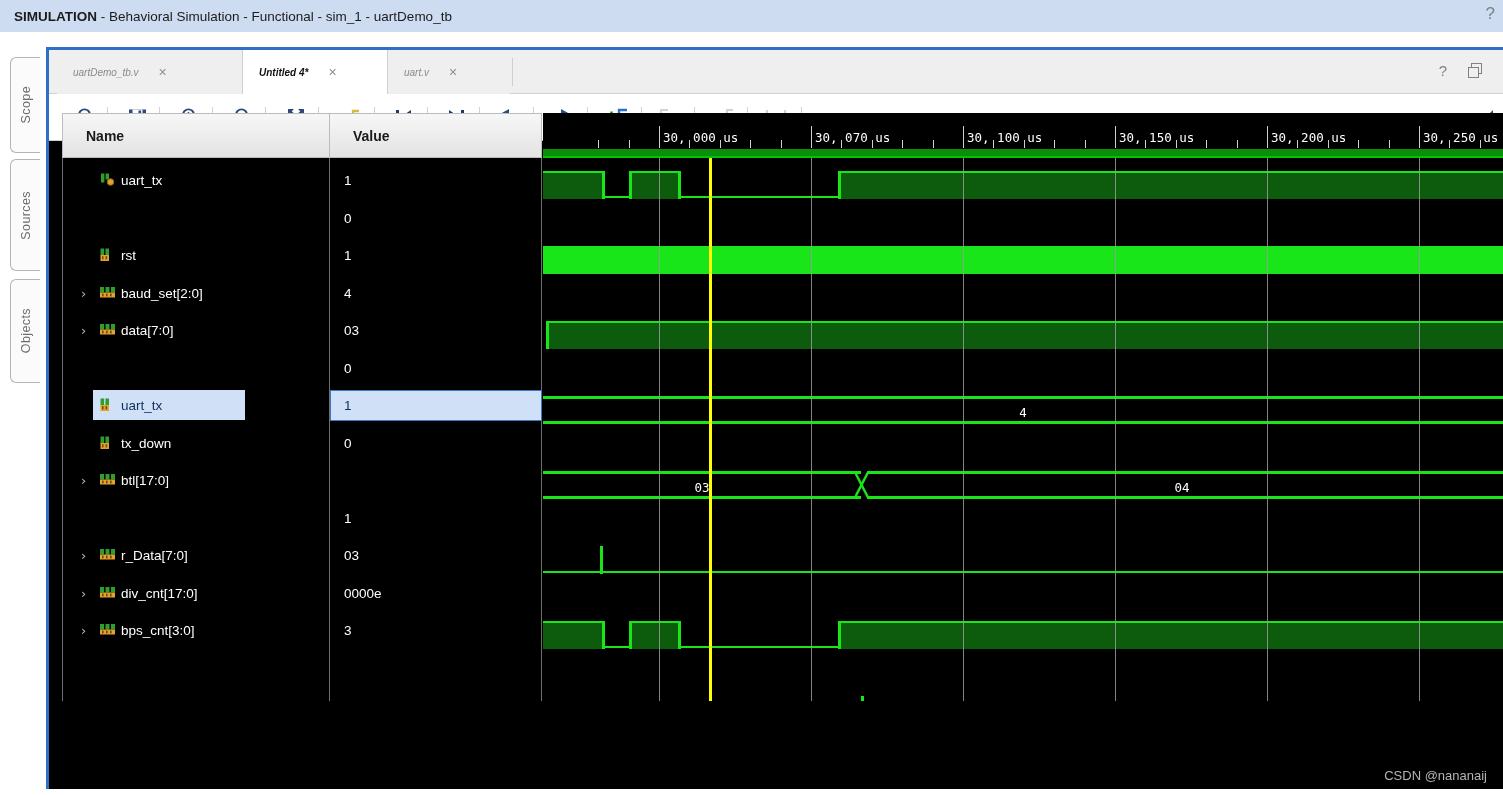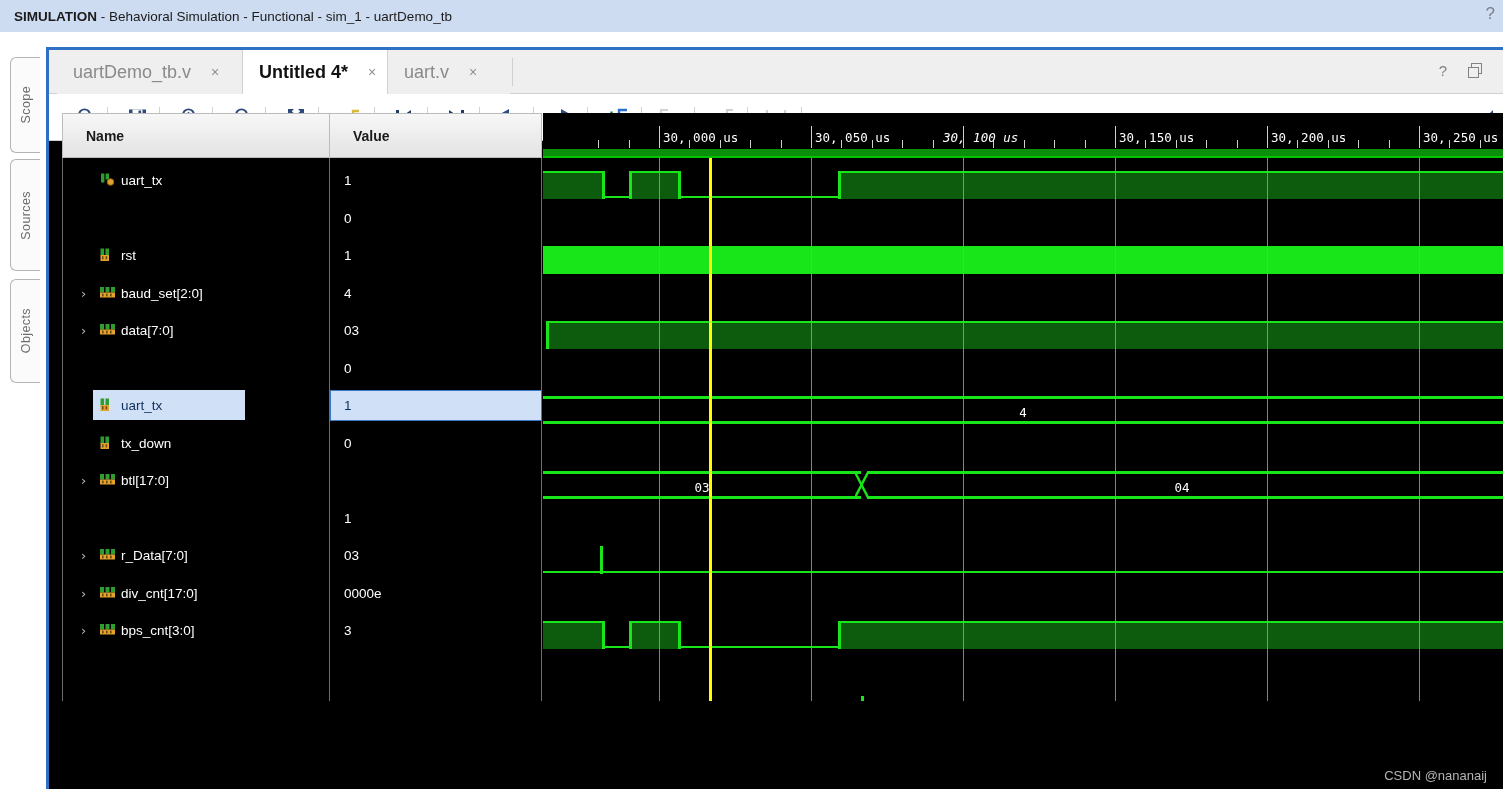--- a/index.html
+++ b/index.html
@@ -30,21 +30,21 @@
 
   
   #panel{ position:absolute; left:49px; top:47px; width:1454px; height:748px; background:#fff; }
   #panel-topline{ position:absolute; left:0; top:0; width:1454px; height:3px; background:#2f6fc4; }
 
   
   #tabrow{ position:absolute; left:0; top:3px; width:1454px; height:44px;
     background:#efefef; border-bottom:1px solid #d0d0d0; }
   .ftab{ position:absolute; top:0; height:44px; display:flex; align-items:center;
     padding:0 0 0 16px; background:#efefef; cursor:default; }
-  .ftab .lbl{ font-size:18px; color:#8a8a8a; white-space:nowrap; }
+  .ftab .lbl{ font-size:10px; color:#8a8a8a; white-space:nowrap;font-style:italic; }
   .ftab.active{ background:#ffffff; border-left:1px solid #d0d0d0; border-right:1px solid #d0d0d0; }
   .ftab.active .lbl{ color:#111; font-weight:bold; }
   .ftab .x{ font-size:14px; color:#8f8f8f; margin:0 14px 0 20px; cursor:pointer; }
   #ftab0{ left:8px; width:185px; }
   #ftab1{ left:193px; width:146px; }
   #ftab2{ left:339px; width:122px; }
   #tabsep{ position:absolute; left:463px; top:8px; width:1px; height:28px; background:#cfcfcf; }
   #tab-help{ position:absolute; right:56px; top:12px; font-size:15px; color:#828282; }
   #tab-float{ position:absolute; right:20px; top:13px; width:15px; height:15px; }
   #tab-float .r1{ position:absolute; left:3px; top:0; width:11px; height:11px;
@@ -473,23 +473,23 @@
       <div class="rtick rminor" style="left: 694px;"></div>
       <div class="rtick rminor" style="left: 754px;"></div>
       <div class="rtick rminor" style="left: 785px;"></div>
       <div class="rtick rminor" style="left: 815px;"></div>
       <div class="rtick rminor" style="left: 846px;"></div>
       <div class="rtick rminor" style="left: 906px;"></div>
       <div class="rtick rminor" style="left: 937px;"></div>
       <div class="rtick rmajor" style="left: 116px;"></div>
       <div class="rlabel" style="left: 120px;">30, 000 us</div>
       <div class="rtick rmajor" style="left: 268px;"></div>
-      <div class="rlabel" style="left: 272px;">30, 050 us</div>
+      <div class="rlabel" style="left: 272px;">30, 070 us</div>
       <div class="rtick rmajor" style="left: 420px;"></div>
-      <div class="rlabel" style="left: 400px; font-style: italic;">30, 100 us</div>
+      <div class="rlabel" style="left: 424px;">30, 100 us</div>
       <div class="rtick rmajor" style="left: 572px;"></div>
       <div class="rlabel" style="left: 576px;">30, 150 us</div>
       <div class="rtick rmajor" style="left: 724px;"></div>
       <div class="rlabel" style="left: 728px;">30, 200 us</div>
       <div class="rtick rmajor" style="left: 876px;"></div>
       <div class="rlabel" style="left: 880px;">30, 250 us</div>
     </div>
 
   <div id="wpane">
       <div class="gline" style="left: 116px;"></div>

